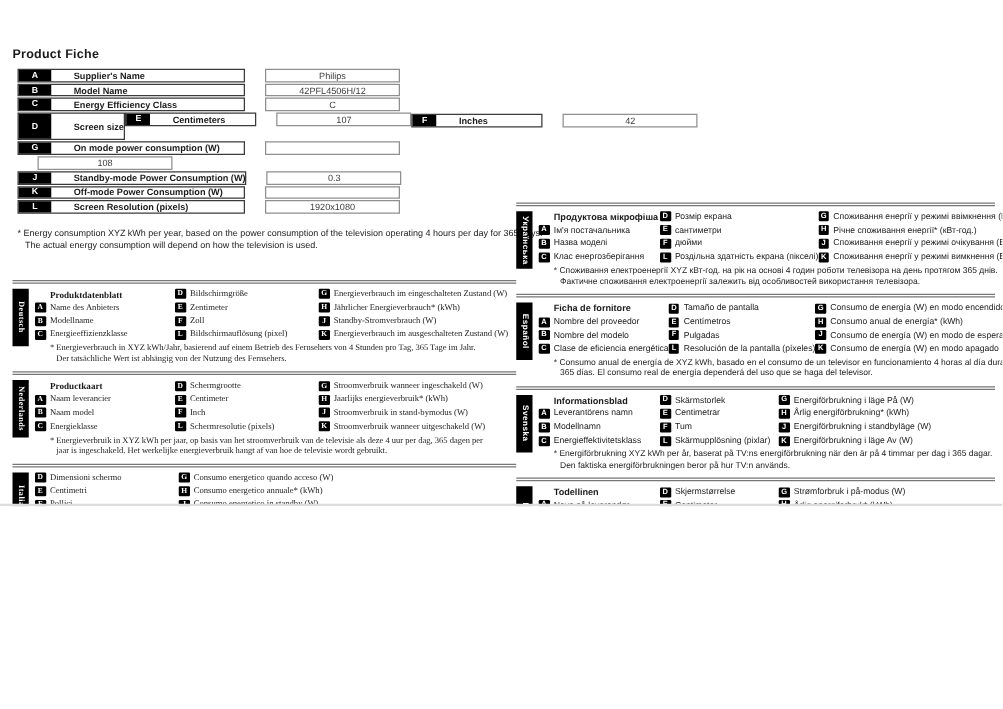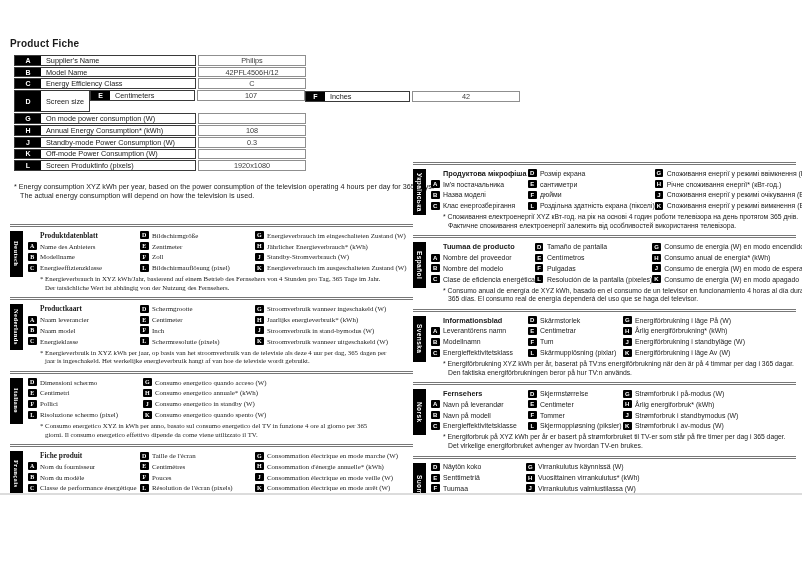--- a/index.html
+++ b/index.html
@@ -1,34 +1,34 @@
 <!DOCTYPE html>
 <html><head>
 <meta charset="utf-8">
 <style>
   * { box-sizing: border-box; margin: 0; padding: 0; }
   html, body { background: #ffffff; }
   .page {
-    position: relative; width: 802px; height: 495px; background: #ffffff;
+    position: relative; width: 802px; height: 405px; background: #ffffff;
     font-family: "Liberation Sans", "DejaVu Sans", sans-serif; color: #1a1a1a;
     overflow: hidden;
   }
   .page-title { position: absolute; left: 10px; top: 38px; font-size: 10px; font-weight: bold; letter-spacing: 0.2px; }
 
   
   .fiche-table { position: absolute; left: 14px; top: 55px; width: 292px; }
   .frow { display: flex; margin-bottom: 1px; height: 10.7px; }
   .frow-d { height: 22.4px; }
   .fl { display: flex; align-items: center; border: 1px solid #3a3a3a; background: #fff; }
   .fl-simple { flex: 0 0 182px; }
   .fbadge { background: #000; color: #fff; font-weight: bold; font-size: 7px; display: flex; align-items: center; justify-content: center; align-self: stretch; }
   .fbadge-main { flex: 0 0 26px; }
   .fbadge-sub { flex: 0 0 19px; }
-  .flabel { font-size: 7.3px; font-weight: normal; padding-left: 5px; white-space: nowrap; }
-  .fvalue { flex: 0 0 108px; margin-left: 2px; border: 1px solid #8f8f8f; font-size: 7.3px; color: #3d3d3d; display: flex; align-items: center; justify-content: center; text-align: center; }
+  .flabel { font-size: 7.3px; font-weight: bold; padding-left: 18px; white-space: nowrap; }
+  .fvalue { flex: 0 0 108px; margin-left: 16px; border: 1px solid #8f8f8f; font-size: 7.3px; color: #3d3d3d; display: flex; align-items: center; justify-content: center; text-align: center; }
   .dleft { flex: 0 0 76px; }
   .dsubs { flex: 1; display: flex; flex-direction: row; }
   .dsubrow { display: flex; height: 10.7px; }
   .dsubrow + .dsubrow { margin-top: 1px; }
   .subleft { flex: 0 0 105px; }
 
   .en-footnote { position: absolute; left: 14px; top: 182px; font-size: 7.2px; line-height: 9px; color: #222; white-space: nowrap; }
   .en-footnote .l2 { padding-left: 6px; }
 
   
@@ -106,44 +106,40 @@
         </div>
       </div>
       <div class="frow">
         <div class="fl fl-simple">
           <div class="fbadge fbadge-main">G</div>
           <div class="flabel">On mode power consumption (W)</div>
         </div>
         <div class="fvalue"></div>
       </div>
       <div class="frow">
-        <div class="fl fl-simple">
-          <div class="fbadge fbadge-main">H</div>
-          <div class="flabel">Annual Energy Consumption* (kWh)</div>
-        </div>
         <div class="fvalue">108</div>
       </div>
       <div class="frow">
         <div class="fl fl-simple">
           <div class="fbadge fbadge-main">J</div>
           <div class="flabel">Standby-mode Power Consumption (W)</div>
         </div>
         <div class="fvalue">0.3</div>
       </div>
       <div class="frow">
         <div class="fl fl-simple">
           <div class="fbadge fbadge-main">K</div>
           <div class="flabel">Off-mode Power Consumption (W)</div>
         </div>
         <div class="fvalue"></div>
       </div>
       <div class="frow">
         <div class="fl fl-simple">
           <div class="fbadge fbadge-main">L</div>
-          <div class="flabel">Screen Produktinfo (pixels)</div>
+          <div class="flabel">Screen Resolution (pixels)</div>
         </div>
         <div class="fvalue">1920x1080</div>
       </div>
     </div>
   <div class="en-footnote">
     <div class="l1">* Energy consumption XYZ kWh per year, based on the power consumption of the television operating 4 hours per day for 365 days.</div>
     <div class="l2">The actual energy consumption will depend on how the television is used.</div>
   </div>
   <div class="col col-left" id="col-left">
       <div class="section">
@@ -441,21 +437,21 @@
             <div class="n1">* Споживання електроенергії XYZ кВт-год. на рік на основі 4 годин роботи телевізора на день протягом 365 днів.</div>
             <div class="n2">Фактичне споживання електроенергії залежить від особливостей використання телевізора.</div>
           </div>
         </div>
       </div>
       <div class="section">
         <div class="lang-bar">Español</div>
         <div class="sec-body">
           <div class="sec-grid">
             <div class="sec-col c1">
-              <div class="sec-title">Tuumaa de producto</div>
+              <div class="sec-title">Ficha de fornitore</div>
               <div class="sec-row">
                 <span class="sb">A</span>
                 <span class="slbl">Nombre del proveedor</span>
               </div>
               <div class="sec-row">
                 <span class="sb">B</span>
                 <span class="slbl">Nombre del modelo</span>
               </div>
               <div class="sec-row">
                 <span class="sb">C</span>
@@ -565,21 +561,21 @@
             <div class="n1">* Energiförbrukning XYZ kWh per år, baserat på TV:ns energiförbrukning när den är på 4 timmar per dag i 365 dagar.</div>
             <div class="n2">Den faktiska energiförbrukningen beror på hur TV:n används.</div>
           </div>
         </div>
       </div>
       <div class="section">
         <div class="lang-bar">Norsk</div>
         <div class="sec-body">
           <div class="sec-grid">
             <div class="sec-col c1">
-              <div class="sec-title">Fernsehers</div>
+              <div class="sec-title">Todellinen</div>
               <div class="sec-row">
                 <span class="sb">A</span>
                 <span class="slbl">Navn på leverandør</span>
               </div>
               <div class="sec-row">
                 <span class="sb">B</span>
                 <span class="slbl">Navn på modell</span>
               </div>
               <div class="sec-row">
                 <span class="sb">C</span>

